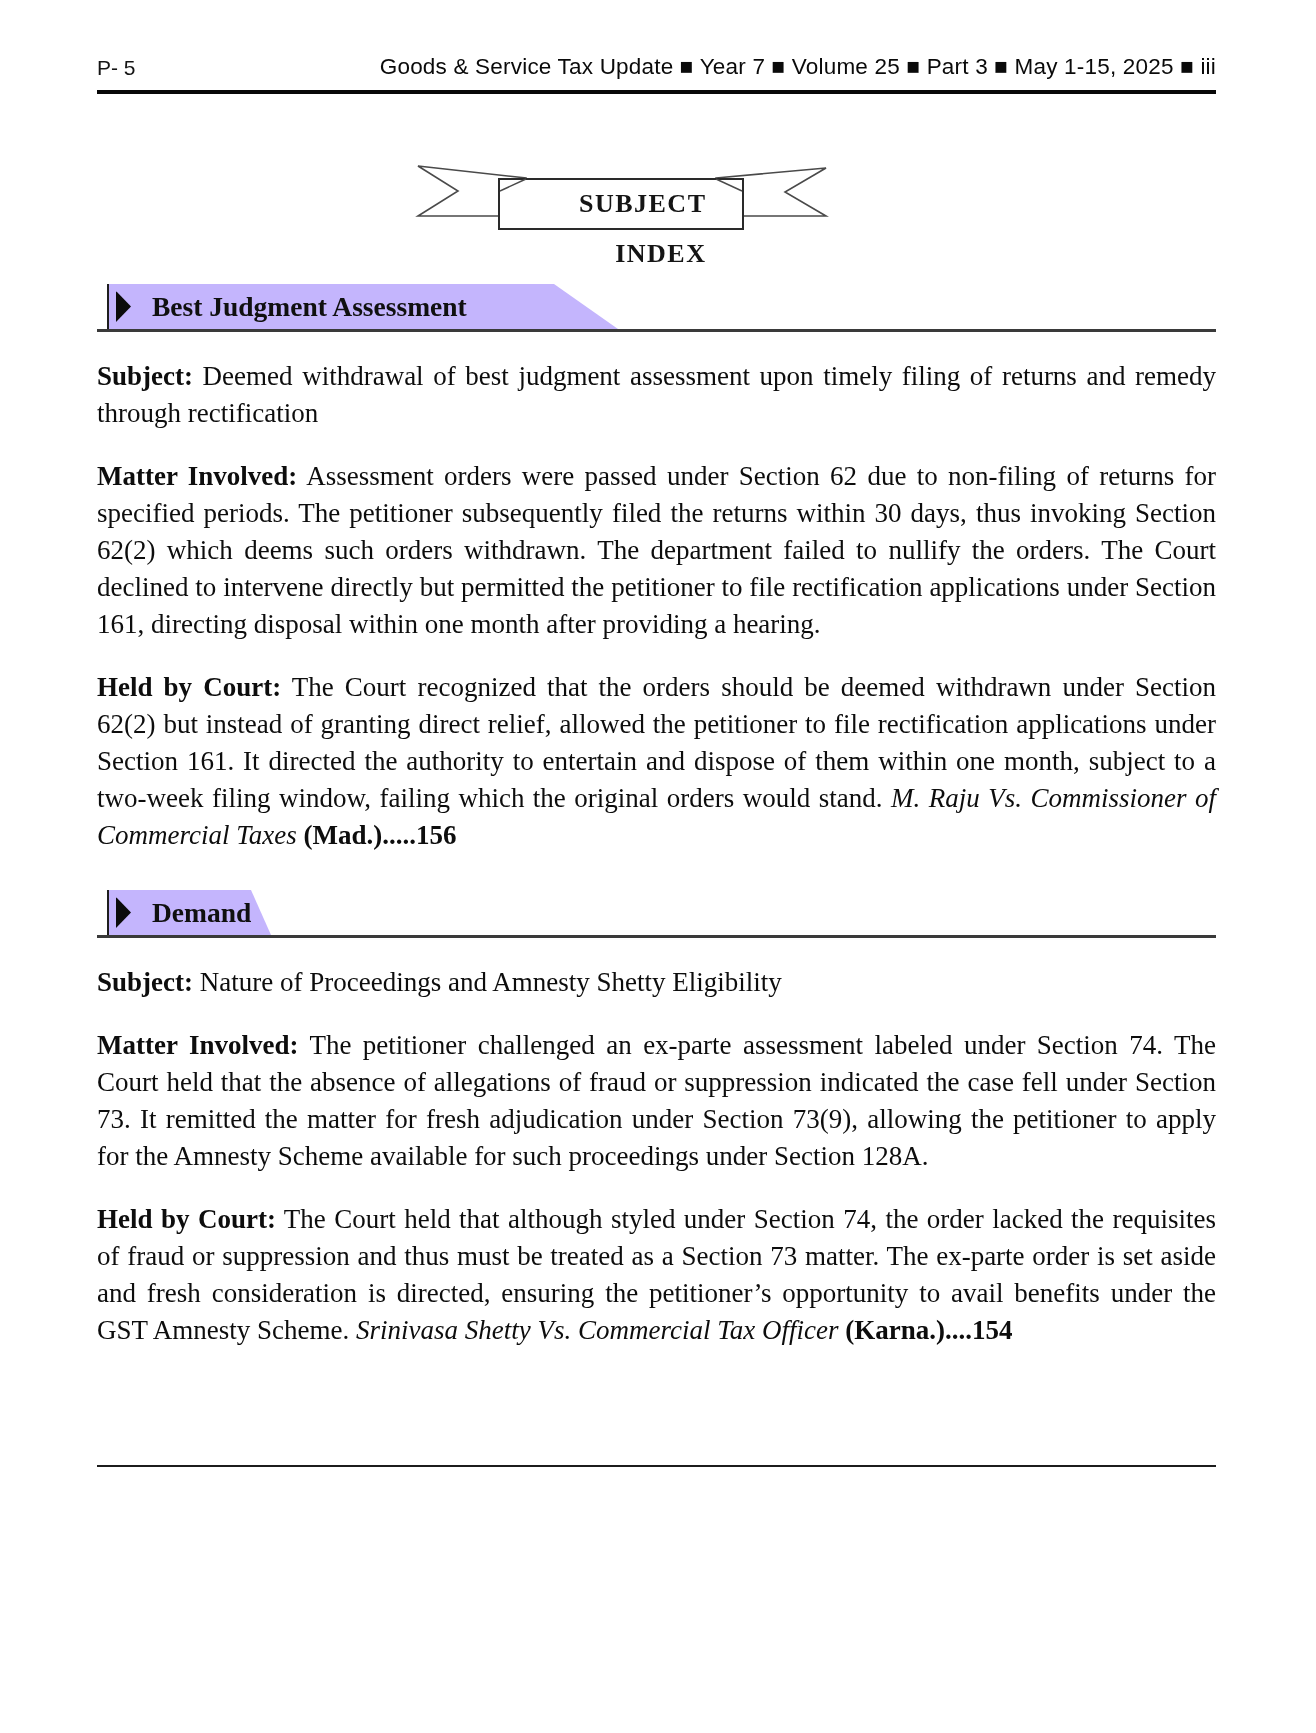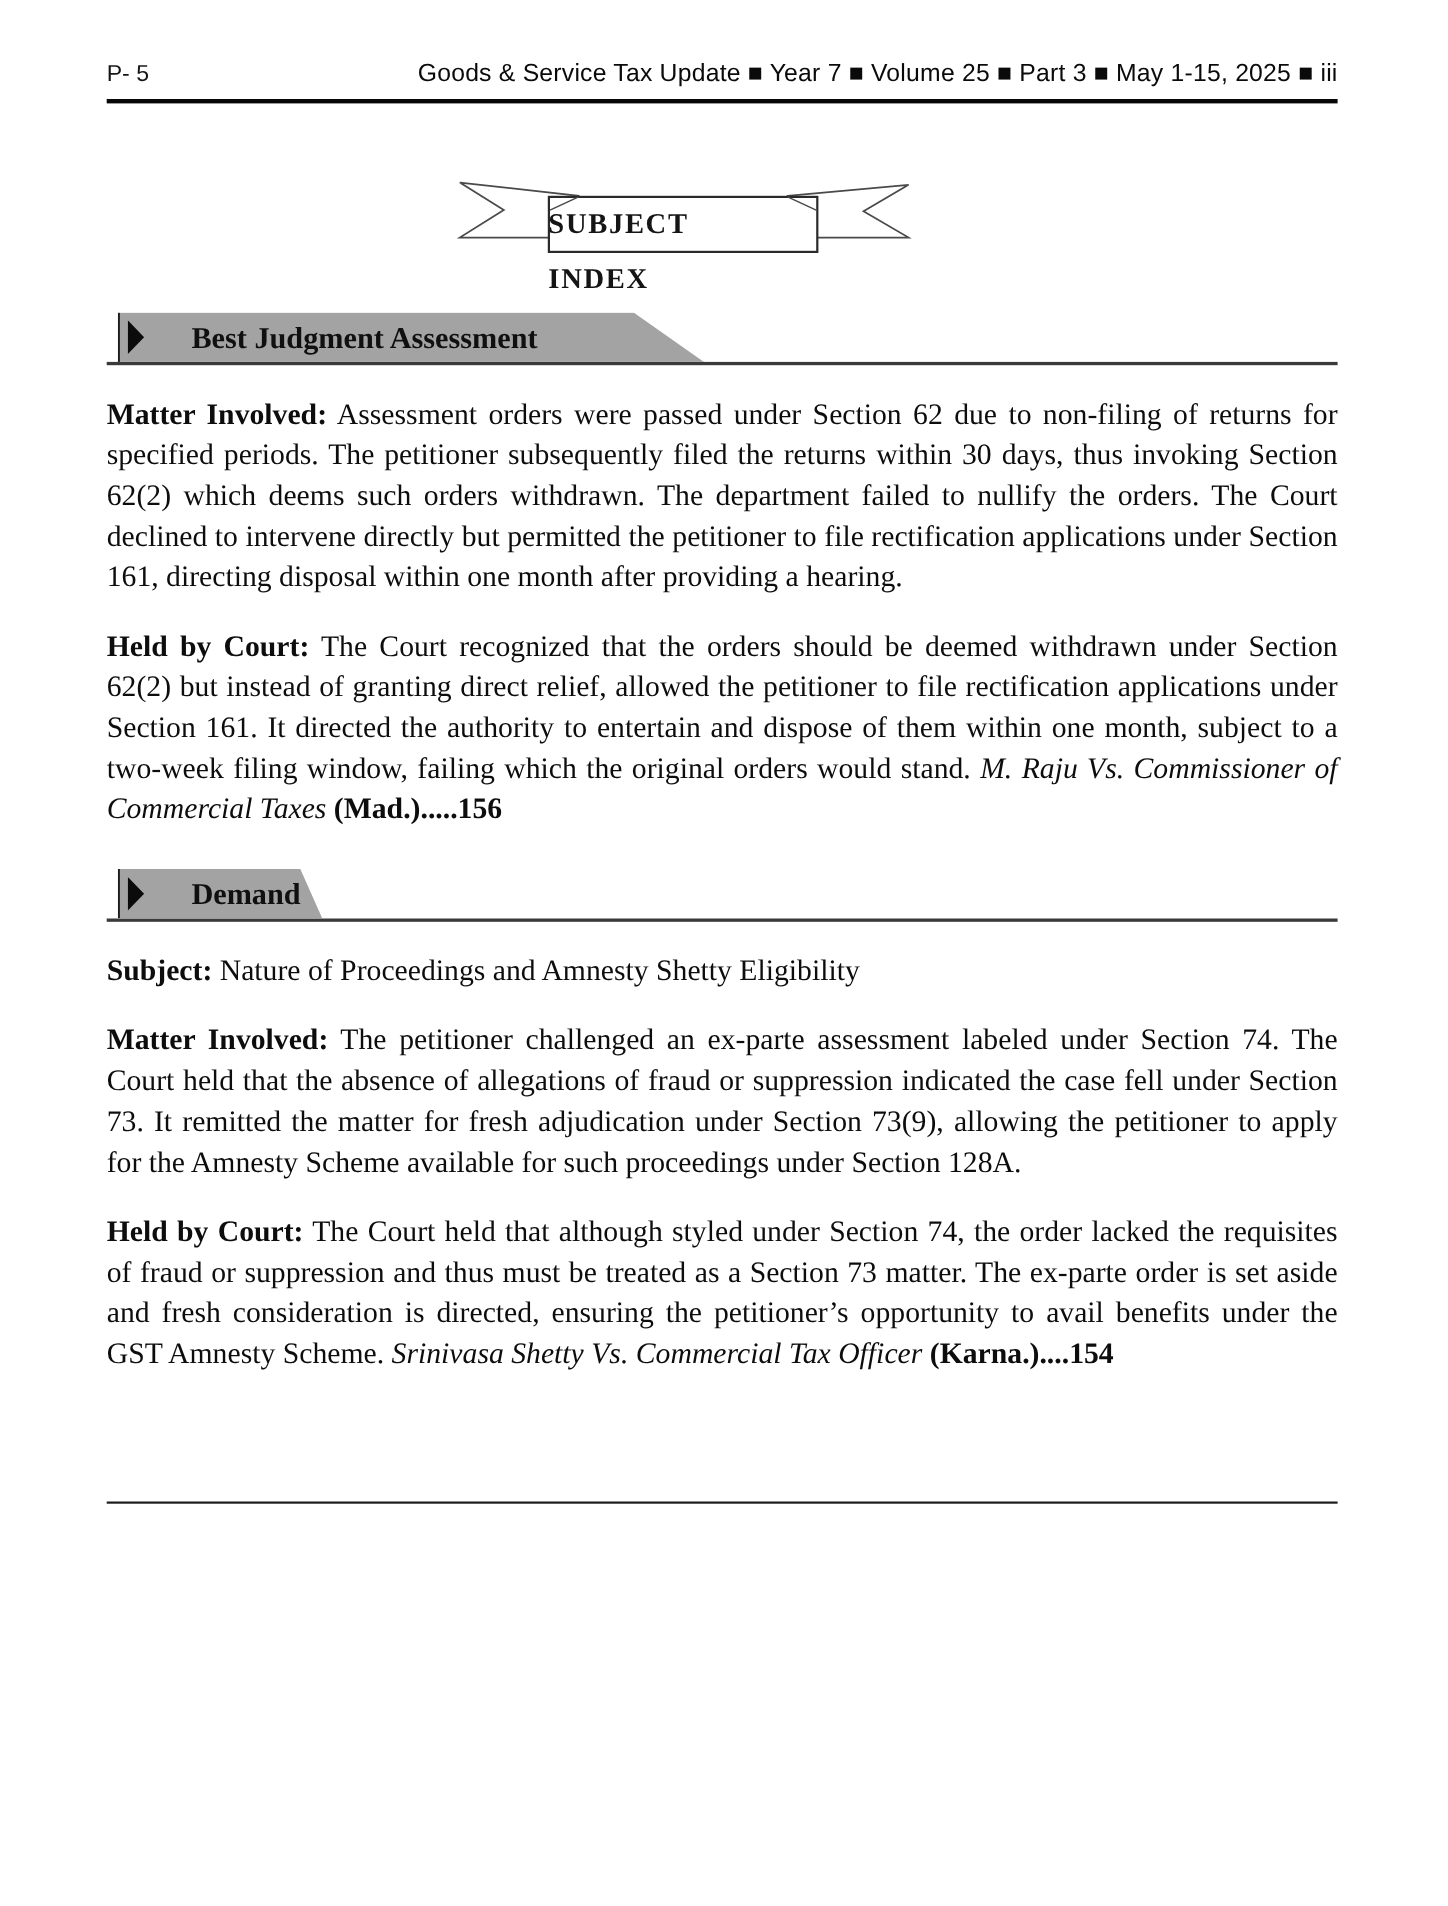--- a/index.html
+++ b/index.html
@@ -26,33 +26,32 @@
   
   .ribbon-wrap{
     position:relative;
     width:440px;height:78px;
     margin:62px auto 0;
     left:-44px;
   }
   .ribbon-wrap svg{position:absolute;left:0;top:0;}
   .ribbon-text{
     position:absolute;left:106px;top:23px;width:208px;height:50px;
-    line-height:50px;text-align:left;
+    line-height:50px;text-align:right;
     font-weight:700;font-size:26px;letter-spacing:1.5px;
     color:#151515;
   }
 
   
   .entry-head{margin-top:50px;border-bottom:3px solid #3a3a3a;}
   .entry-head.second{margin-top:36px;}
   .band{
     position:relative;height:45px;margin-left:10px;
-    background:#a3a3a3;
+    background:#c4b5fd;
     border-left:2px solid #1e1e1e;
-    padding-left:22px;
   }
   .band.wide{width:509px;clip-path:polygon(0 0, calc(100% - 64px) 0, 100% 100%, 0 100%);}
   .band.narrow{width:162px;clip-path:polygon(0 0, calc(100% - 20px) 0, 100% 100%, 0 100%);}
   .band-arrow{
     position:absolute;left:7px;top:50%;transform:translateY(-50%);
     width:15px;height:31px;background:#0b0b0b;
     clip-path:polygon(0 0, 100% 50%, 0 100%);
   }
   .band-title{
     display:block;padding-left:43px;
@@ -95,20 +94,21 @@
     </div>
 
     <div class="entry-head">
       <div class="band wide">
         <span class="band-arrow"></span>
         <span class="band-title">Best Judgment Assessment</span>
       </div>
     </div>
 
 
+    <p class="para"><b>Subject:</b> <span>Deemed withdrawal of best judgment assessment upon timely filing of returns and remedy through rectification</span></p>
 
     <p class="para"><b>Matter Involved:</b> <span>Assessment orders were passed under Section 62 due to non-filing of returns for specified periods. The petitioner subsequently filed the returns within 30 days, thus invoking Section 62(2) which deems such orders withdrawn. The department failed to nullify the orders. The Court declined to intervene directly but permitted the petitioner to file rectification applications under Section 161, directing disposal within one month after providing a hearing.</span></p>
 
     <p class="para"><b>Held by Court:</b> <span>The Court recognized that the orders should be deemed withdrawn under Section 62(2) but instead of granting direct relief, allowed the petitioner to file rectification applications under Section 161. It directed the authority to entertain and dispose of them within one month, subject to a two-week filing window, failing which the original orders would stand.</span> <i>M. Raju Vs. Commissioner of Commercial Taxes</i> <b>(Mad.).....156</b></p>
 
     <div class="entry-head second">
       <div class="band narrow">
         <span class="band-arrow"></span>
         <span class="band-title">Demand</span>
       </div>

